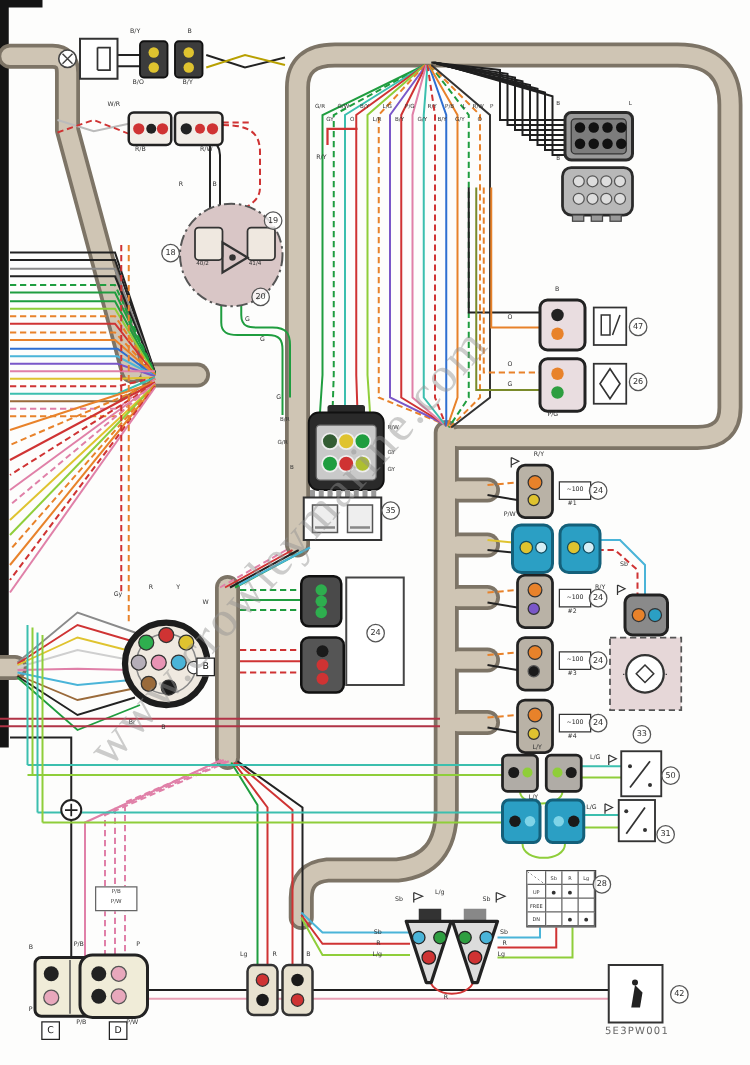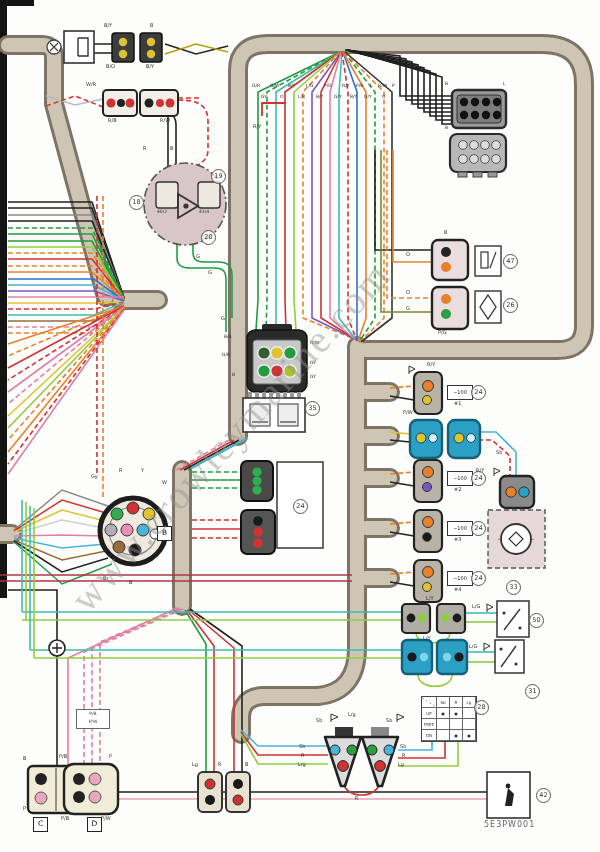--- a/index.html
+++ b/index.html
@@ -521,21 +521,21 @@
 <div class="co" style="left:471px;top:385px">24</div>
 <div class="co" style="left:471px;top:471px">24</div>
 <div class="co" style="left:471px;top:521px">24</div>
 <div class="co" style="left:471px;top:571px">24</div>
 <div class="co" style="left:503px;top:254px">47</div>
 <div class="co" style="left:503px;top:298px">26</div>
 <div class="co" style="left:506px;top:580px">33</div>
 <div class="co" style="left:474px;top:700px">28</div>
 <div class="co" style="left:536px;top:788px">42</div>
 <div class="co" style="left:529px;top:613px">50</div>
-<div class="co" style="left:525px;top:684px">31</div>
+<div class="co" style="left:525px;top:660px">31</div>
 
 <div class="lb" style="left:157px;top:526px">B</div>
 <div class="lb" style="left:33px;top:817px">C</div>
 <div class="lb" style="left:87px;top:817px">D</div>
 
 <div class="res" style="left:447px;top:385px">~100</div>
 <div class="cid" style="left:454px;top:400px">#1</div>
 <div class="res" style="left:447px;top:471px">~100</div>
 <div class="cid" style="left:454px;top:486px">#2</div>
 <div class="res" style="left:447px;top:521px">~100</div>

